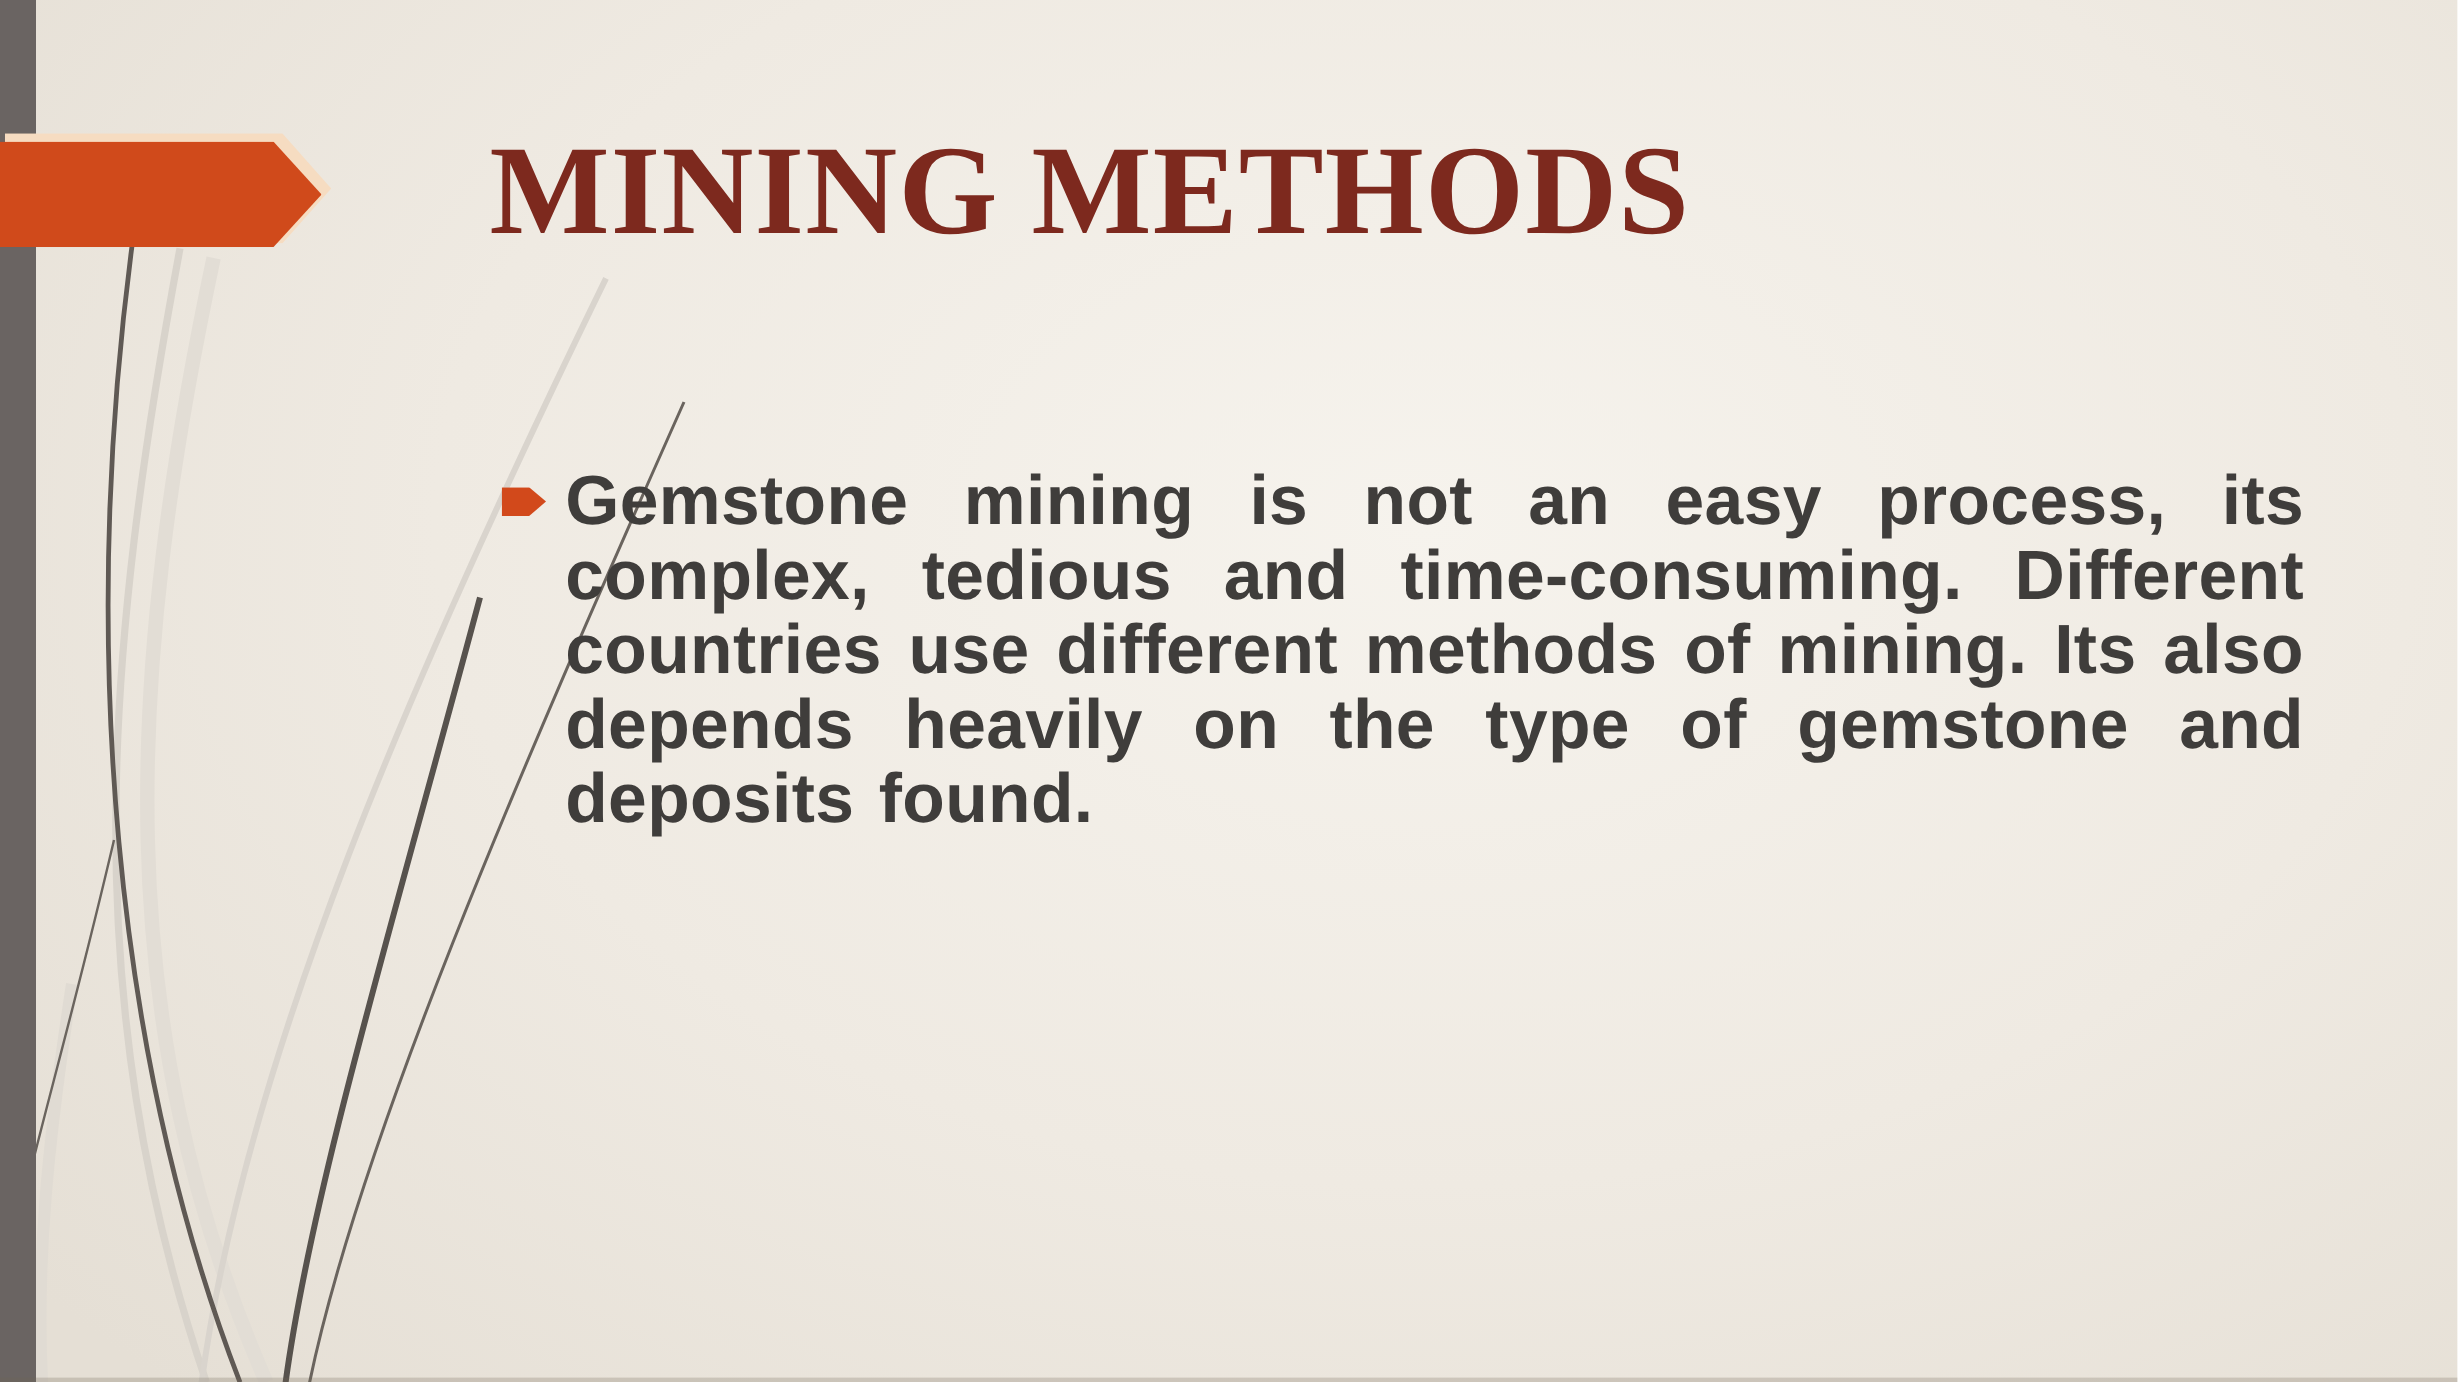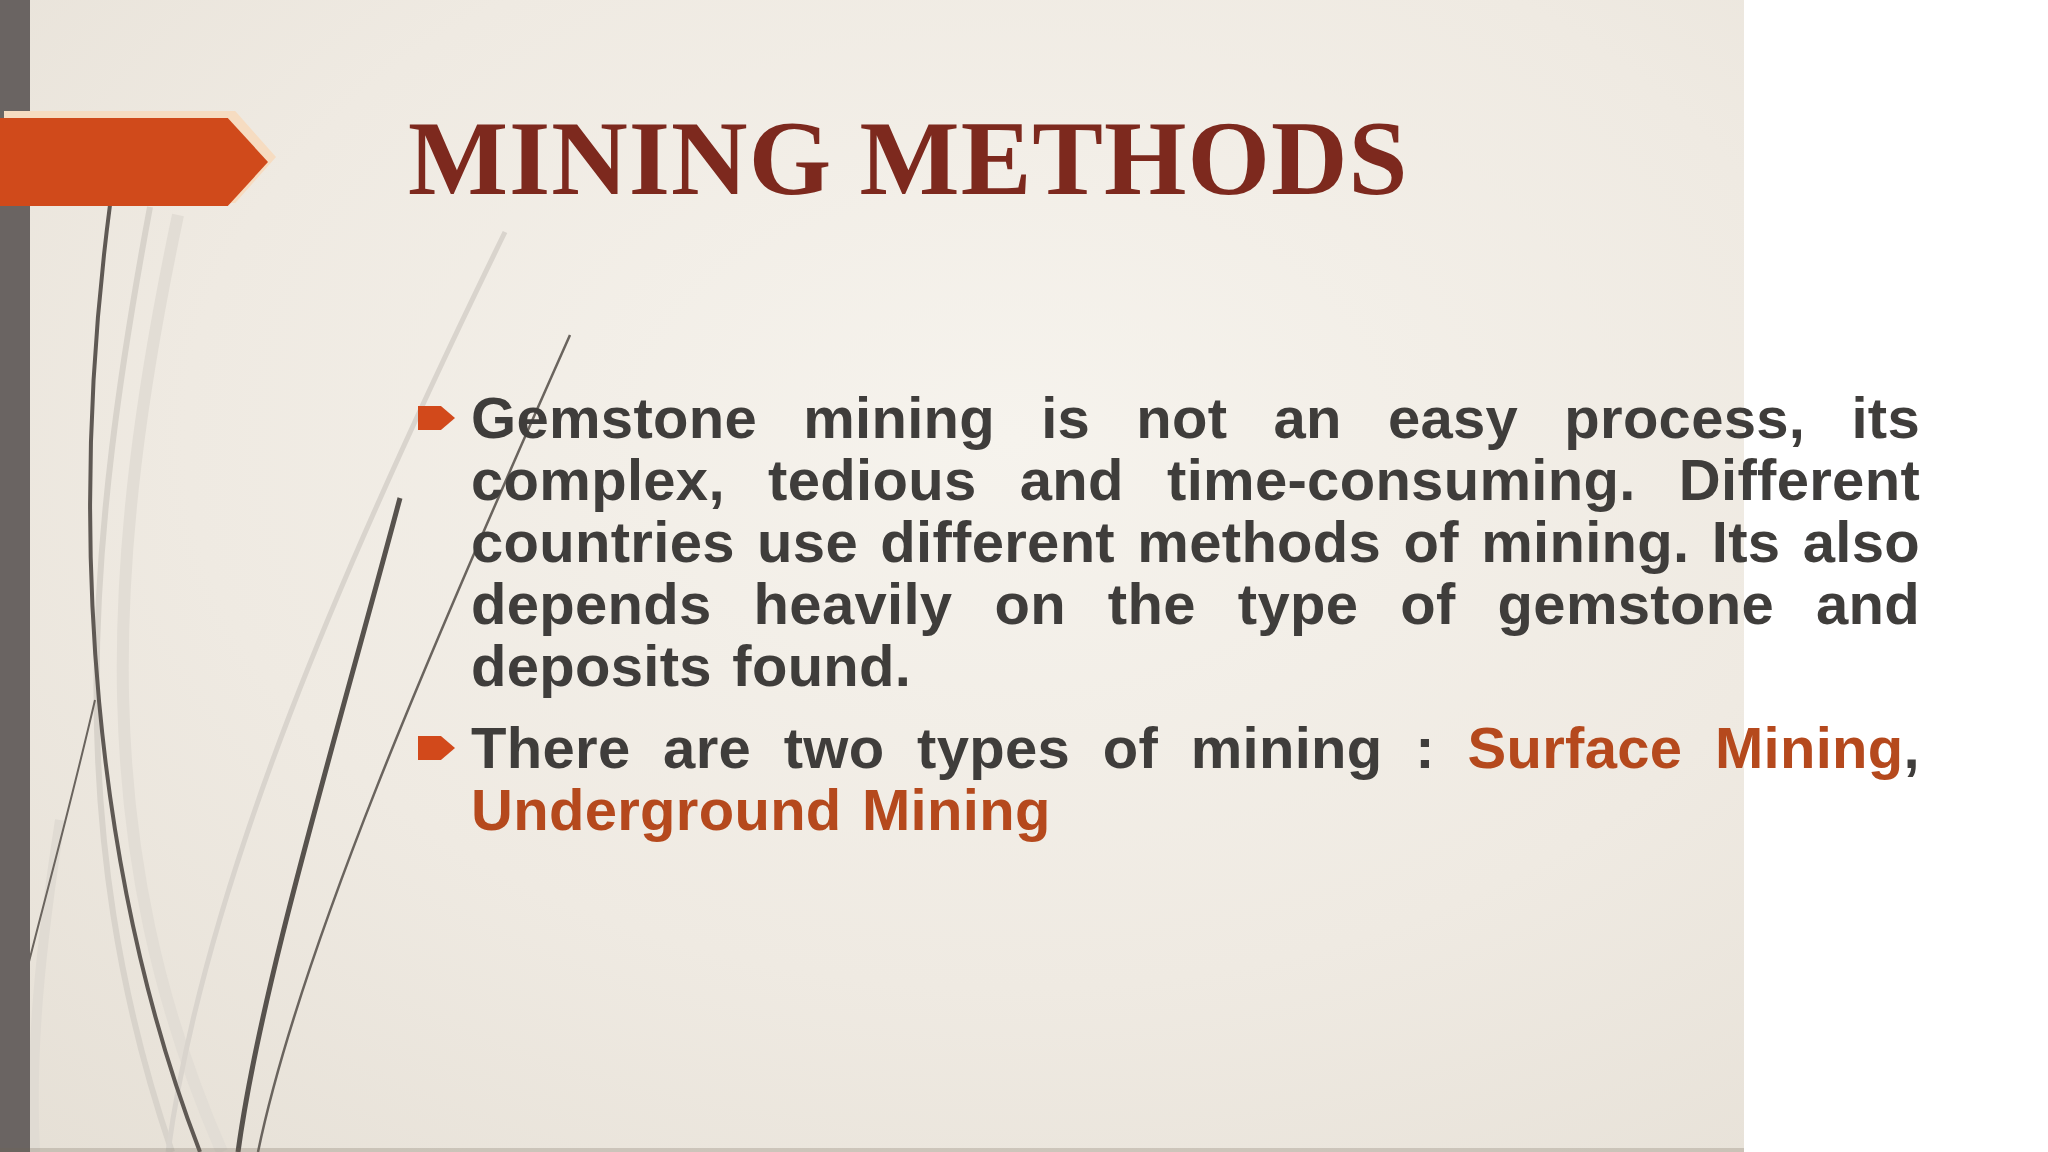--- a/index.html
+++ b/index.html
@@ -4,21 +4,21 @@
 <style>
   html, body {
     margin: 0;
     padding: 0;
     width: 2048px;
     height: 1152px;
     overflow: hidden;
   }
   .slide {
     position: relative;
-    width: 1744px;
+    width: 2048px;
     height: 1152px;
     background:
       radial-gradient(ellipse 1500px 1000px at 58% 38%, #f6f3ed 0%, #efeae2 55%, #e5dfd5 100%);
     font-family: "Liberation Sans", sans-serif;
   }
   
   .left-bar {
     position: absolute;
     left: 0; top: 0;
     width: 30px; height: 1152px;
@@ -133,21 +133,17 @@
   <h1 class="title">MINING METHODS</h1>
 
   <div class="content">
 
     <div class="bullet">
       <span class="marker"></span>
       <p class="bullet-text">Gemstone mining is not an easy process, its complex, tedious and time-consuming. Different countries use different  methods of mining. Its also depends heavily on the type of gemstone and deposits found.</p>
     </div>
 
 
-    <div class="bullet">
-      <span class="marker"></span>
-      <p class="bullet-text"><span class="seg-dark">There are two types of mining : </span><span class="seg-accent">Surface Mining</span><span class="seg-dark">, </span><span class="seg-accent">Underground Mining</span></p>
-    </div>
 
   </div>
 
   <div class="bottom-edge"></div>
 </div>
 
 </body></html>

